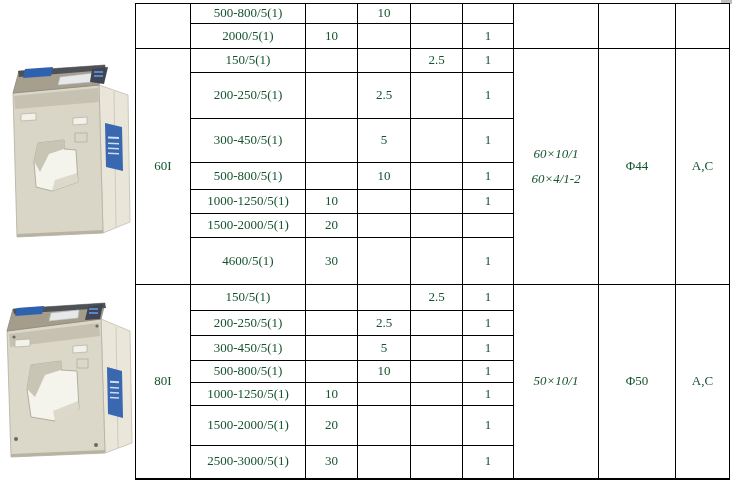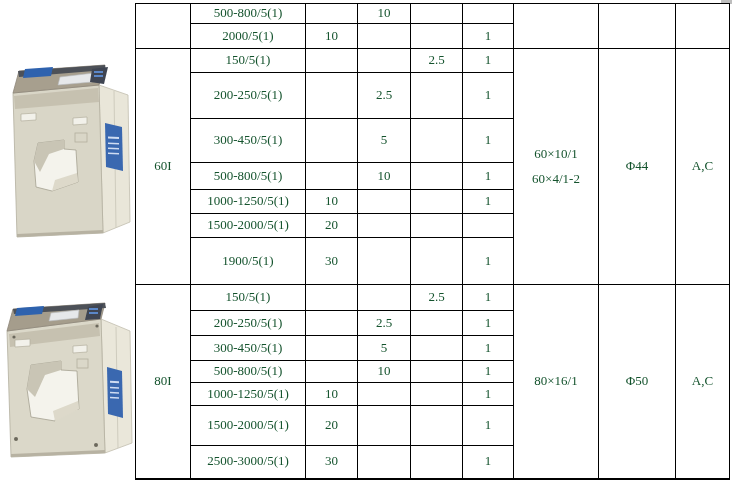--- a/index.html
+++ b/index.html
@@ -8,21 +8,21 @@
 
   
   table.spec{position:absolute;left:135px;top:3px;border-collapse:collapse;table-layout:fixed;
              width:594px;}
   table.spec td{border:1px solid #000;text-align:center;vertical-align:middle;
                 font-size:13px;line-height:1.15;padding:0 2px;overflow:hidden;}
   table.spec{border-bottom:2px solid #000;}
   tr.rh20{height:20px}tr.rh22{height:22px}tr.rh23{height:23px}tr.rh24{height:24px}
   tr.rh25{height:25px}tr.rh26{height:26px}tr.rh27{height:27px}tr.rh33{height:33px}
   tr.rh40{height:40px}tr.rh44{height:44px}tr.rh46{height:46px}tr.rh47{height:47px}
-  td.c-size .size-line{display:block;line-height:1.9;}
+  td.c-size .size-line{display:block;line-height:1.9;font-style:italic;}
 
   
   .edge-artifact{position:absolute;right:0;top:0;width:11px;height:4px;background:#bdbdbd;}
 
   
   .photo{position:absolute;}
   .photo-60i{left:5px;top:61px;}
   .photo-80i{left:1px;top:301px;}
 </style>
 </head>
@@ -199,36 +199,36 @@
       <td class="c-num">1</td>
     </tr>
     <tr class="rh24">
       <td class="c-ratio">1500-2000/5(1)</td>
       <td class="c-num">20</td>
       <td class="c-num"></td>
       <td class="c-num"></td>
       <td class="c-num"></td>
     </tr>
     <tr class="rh47">
-      <td class="c-ratio">1900/5(1)</td>
+      <td class="c-ratio">4600/5(1)</td>
       <td class="c-num">30</td>
       <td class="c-num"></td>
       <td class="c-num"></td>
       <td class="c-num">1</td>
     </tr>
 
     <tr class="rh26">
       <td rowspan="7" class="c-model">80I</td>
       <td class="c-ratio">150/5(1)</td>
       <td class="c-num"></td>
       <td class="c-num"></td>
       <td class="c-num">2.5</td>
       <td class="c-num">1</td>
       <td rowspan="7" class="c-size">
-        <span class="size-line">80×16/1</span>
+        <span class="size-line">50×10/1</span>
       </td>
       <td rowspan="7" class="c-ap">Φ50</td>
       <td rowspan="7" class="c-acc">A,C</td>
     </tr>
     <tr class="rh25">
       <td class="c-ratio">200-250/5(1)</td>
       <td class="c-num"></td>
       <td class="c-num">2.5</td>
       <td class="c-num"></td>
       <td class="c-num">1</td>

